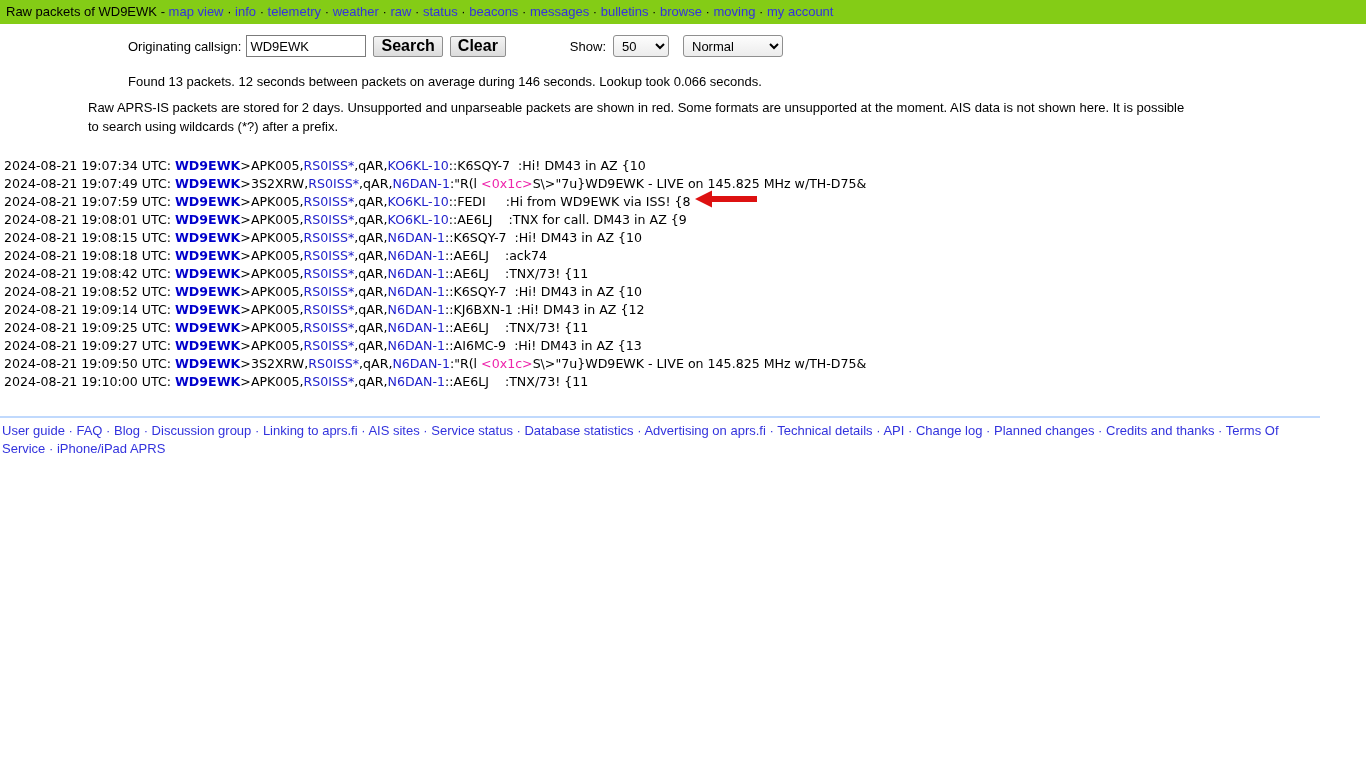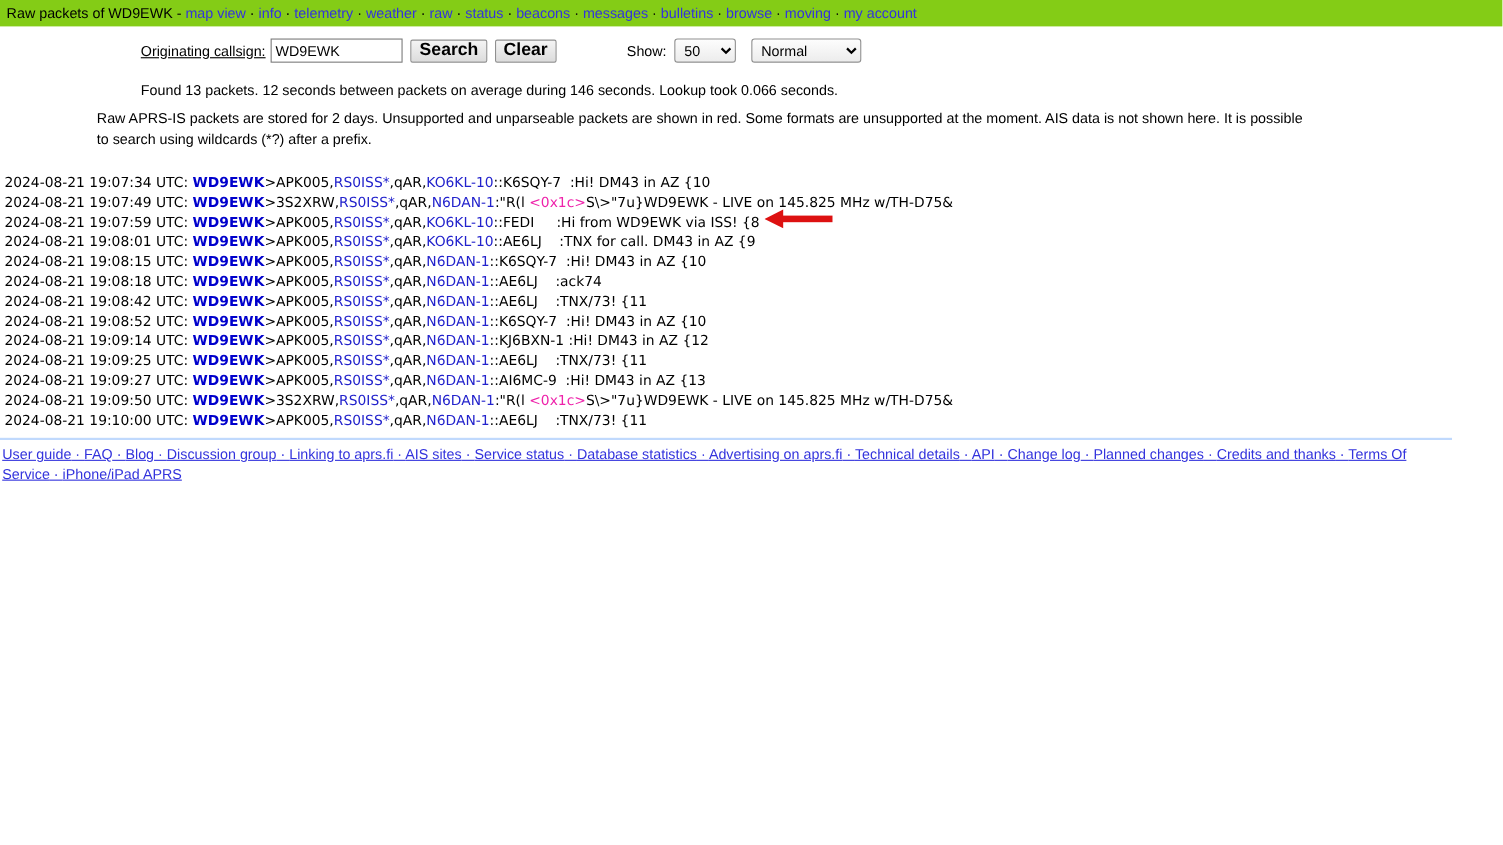--- a/index.html
+++ b/index.html
@@ -38,21 +38,21 @@
     padding: 0;
   }
   .formrow {
     margin-top: 11px;
     padding-left: 128px;
     display: flex;
     align-items: center;
     white-space: nowrap;
     font-size: 13px;
   }
-  .formlabel { margin-right: 5px; text-decoration: underline; }
+  .formlabel { margin-right: 5px; }
   #callsign-input {
     font-family: "Liberation Sans", sans-serif;
     font-size: 13px;
     width: 112px;
     height: 18px;
     padding: 1px 3px;
     border: 1px solid #7b7b7b;
     background: #fff;
     box-sizing: content-box;
     color: #000;
@@ -121,29 +121,28 @@
     top: 190px;
     width: 62px;
     height: 18px;
     pointer-events: none;
   }
 
   
   #footer {
     position: absolute;
     left: 0;
-    top: 398px;
+    top: 416px;
     width: 1320px;
     border-top: 2px solid #c0d9fd;
     padding: 4px 6px 6px 2px;
     box-sizing: border-box;
     font-size: 13px;
     line-height: 18px;
     color: #3333dd;
-    text-decoration: underline;
   }
   #footer a { color: #3333dd; }
   #footer .sep { color: #3333dd; }
 </style>
 </head>
 <body>
 
 <div id="topbar">
   <span>Raw packets of WD9EWK</span><span>&nbsp;</span><span>-</span><span id="topbar-links"><span class="sep"> </span><a href="#">map view</a><span class="sep"> · </span><a href="#">info</a><span class="sep"> · </span><a href="#">telemetry</a><span class="sep"> · </span><a href="#">weather</a><span class="sep"> · </span><a href="#">raw</a><span class="sep"> · </span><a href="#">status</a><span class="sep"> · </span><a href="#">beacons</a><span class="sep"> · </span><a href="#">messages</a><span class="sep"> · </span><a href="#">bulletins</a><span class="sep"> · </span><a href="#">browse</a><span class="sep"> · </span><a href="#">moving</a><span class="sep"> · </span><a href="#">my account</a></span>
 </div>

